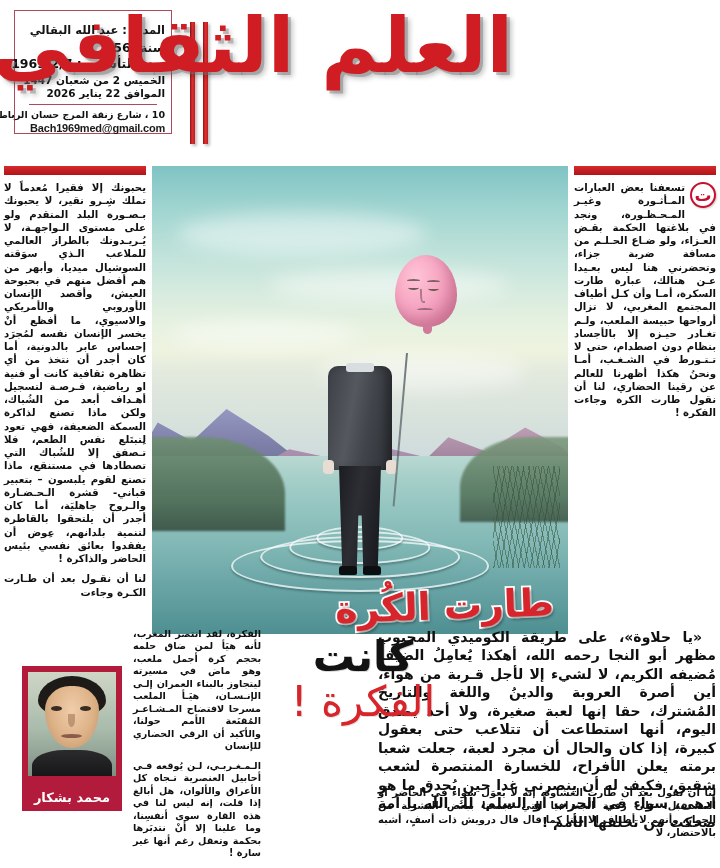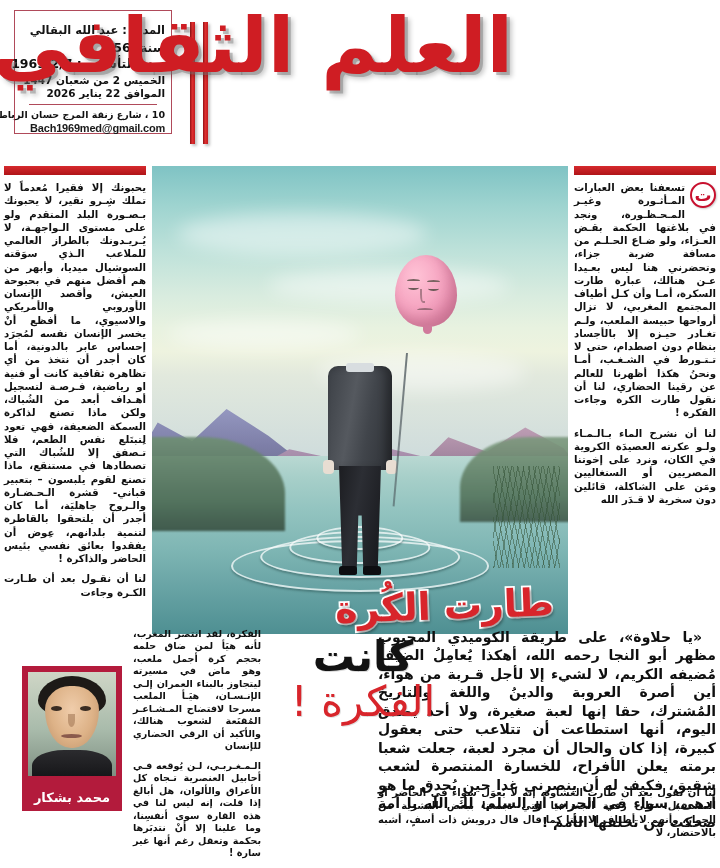--- a/index.html
+++ b/index.html
@@ -499,21 +499,20 @@
   </div>
 </div>
 
 <div class="page-body">
 
   <div class="col-right">
     <div class="col-rule"></div>
     <div class="coltext dropcap-wrap">
       <div class="dropcap">ت</div>
       <p>تسعفنا بعض العبارات المـأثـورة وغيـر المـحـظـورة، ونجد في بلاغتها الحكمة بقـض العـزاء، ولو ضـاع الحـلـم من مسافة ضربة جزاء، وتحضرني هنا ليس بعـيدا عـن هنالك، عبارة طارت السكرة، أمـا وأن كـل أطياف المجتمع المغربي، لا تزال أرواحها حبيسة الملعب، ولـم تغـادر حيـزه إلا بالأجساد بنظام دون اصطدام، حتى لا تـتـورط في الشـغـب، أمـا ونحنُ هكذا أظهرنا للعالم عن رقينا الحضاري، لنا أن نقول طارت الكرة وجاءت الفكرة !</p>
-      <p>لنا أن نشرح الماء بـالـمـاء ولـو عكرته العصيدَة الكروية في الكان، ونرد على إخوتنا المصريين أو السنغاليين ومَن على الشاكلة، قائلين دون سخرية لا قـدَر الله</p>
     </div>
   </div>
 
   <div class="col-left">
     <div class="col-rule"></div>
     <div class="coltext">
       <p>يحبونك إلا فقيرا مُعدماً لا تملك شِـرو نقير، لا يحبونك بـصـورة البلد المتقدم ولو على مستوى الـواجهـة، لا يُـريـدونك بالطراز العالمي للملاعب الـذي سوَقته السوشيال ميديا، وأبهر من هم أفضل منهم في بحبوحة العيش، وأقصد الإنسان الأوروبي والأمريكي والاسيوي، ما أفظع أنْ يخسر الإنسان نفسه لمُجرَد إحساس عابر بالدونية، أما كان أجدر أن نتخذ من أي تظاهرة ثقافية كانت أو فنية او رياضية، فـرصـة لتسجيل أهـداف أبعد من الشُباك، ولكن ماذا تصنع لذاكرة السمكة الضعيفة، فهي تعود لِتبتَلع نفس الطعم، فلا تـصفق إلا للشُباك التي تصطادها في مستنقع، ماذا تصنع لقوم يلبسون – بتعبير قباني- قشرة الـحـضـارة والـروح جاهليَة، أما كان أجدر أن يلتحقوا بالقاطرة لتنمية بلدانهم، عِوض أن يفقدوا بعائق نفسي بئيس الحاضر والذاكرة !</p>
       <p>لنا أن نقـول بعد أن طـارت الكـرة وجاءت</p>
     </div>
   </div>
@@ -578,21 +577,21 @@
         <div class="ap-nose"></div>
         <div class="ap-mouth"></div>
         <div class="ap-body"></div>
       </div>
     </div>
     <div class="author-name">محمد بشكار</div>
   </div>
 
   <div class="bottom-left">
     <div class="coltext">
-      <p>الفكرة، لقد انتصر المغرب، لأنه هيَأ لمن ضاق حلمه بحجم كرة أجمل ملعب، وهو ماض في مسيرته ليتجاوز بالبناء العمران إلـى الإنـسـان، هيَـأ الملعب مسرحا لافتضاح المـشـاعـر المُقنَعة لشعوب هنالك، والأكيد أن الرقي الحضاري للإنسان</p>
+      <p>الفكرة، لقد انتصر المغرب، لأنه هيَأ لمن ضاق حلمه بحجم كرة أجمل ملعب، وهو ماض في مسيرته ليتجاوز بالبناء العمران إلـى الإنـسـان، هيَـأ الملعب مسرحا لافتضاح المـشـاعـر المُقنَعة الأمم حولنا، والأكيد أن الرقي الحضاري للإنسان</p>
       <p>الـمـغـربـي، لـن يُوقعه فـي أحابيل العنصرية تـجاه كل الأعراق والألوان، هل أبالغ إذا قلت، إنه ليس لنا في هذه القارة سوى أنفسِنا، وما علينا إلا أنْ نتدبَرها بحكمة وتعقل رغم أنها غير سارة !</p>
     </div>
   </div>
 
   <div class="bottom-right">
     <div class="coltext">
       <p>«يا حلاوة»، على طريقة الكوميدي المحبوب مظهر أبو النجا رحمه الله، أهكذا يُعامِلُ الضيف مُضيفه الكريم، لا لشيء إلا لأجل قـربة من هواء، أين أصرة العروبة والدينُ واللغة والتاريخ المُشترك، حقا إنها لعبة صغيرة، ولا أحد يصدق اليوم، أنها استطاعت أن تتلاعب حتى بعقول كبيرة، إذا كان والحال أن مجرد لعبة، جعلت شعبا برمته يعلن الأفراح، للخسارة المنتصرة لشعب شقيق، فكيف له أن ينصرني غدا حين يُحدق ما هو أدهى، سواء في الحرب أو السلم، لك اللَه يا أمة ضحكت من تخلفها الأمم !</p>
     </div>
   </div>
 

